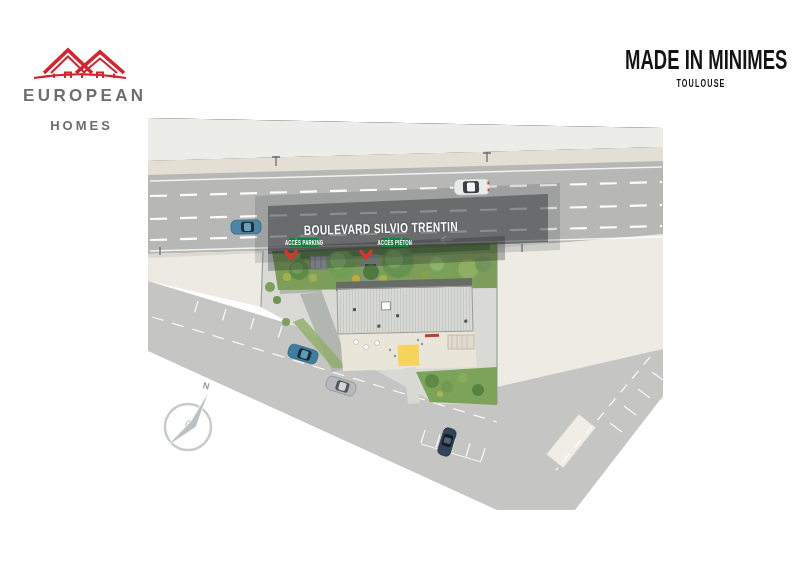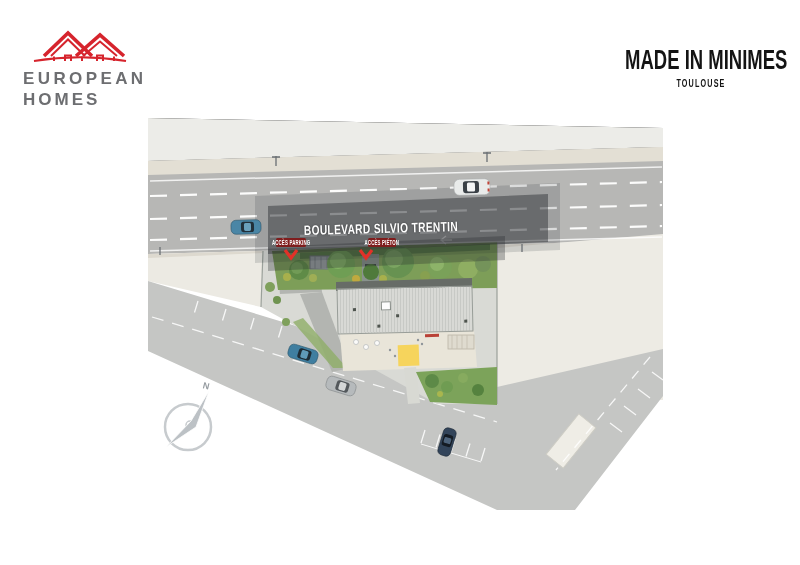--- a/index.html
+++ b/index.html
@@ -1,44 +1,44 @@
 <!DOCTYPE html>
 <html><head>
 <meta charset="utf-8">
 <style>
   html,body{margin:0;padding:0;background:#ffffff;}
   body{font-family:"Liberation Sans",sans-serif;}
   .canvas{position:relative;width:800px;height:565px;background:#ffffff;overflow:hidden;}
 
   
-  .logo{position:absolute;left:20px;top:22px;width:120px;color:#6d6e71;}
+  .logo{position:absolute;left:20px;top:39px;width:120px;text-align:center;color:#6d6e71;}
   .logo svg{display:block;margin:0 auto;}
   .logo-line{font-weight:bold;white-space:nowrap;}
   .logo-line1{font-size:17px;letter-spacing:3.4px;margin-top:3px;margin-left:3px;}
-  .logo-line2{font-size:17px;letter-spacing:3px;margin-top:1px;margin-left:3px;}
+  .logo-line2{font-size:13px;letter-spacing:3px;margin-top:12px;margin-left:3px;}
 
   .title-block{position:absolute;left:586px;top:44px;width:230px;text-align:center;color:#141414;}
   .title{font-size:28px;font-weight:bold;letter-spacing:0;white-space:nowrap;transform:scaleX(.66);transform-origin:center;}
   .subtitle{font-size:10px;font-weight:bold;letter-spacing:1.6px;white-space:nowrap;transform:scaleX(.72);transform-origin:center;margin-top:2px;}
 
   
   .plan-svg{position:absolute;left:0;top:0;}
 
   .roof{position:absolute;left:337px;top:287px;width:136px;height:46px;box-sizing:border-box;
         background:repeating-linear-gradient(90deg,#d8d9d5 0px,#d8d9d5 2px,#c7c9c5 2px,#c7c9c5 3px);
         border:1px solid #989d98;transform:rotate(-1.3deg);}
   .skylight{position:absolute;left:43px;top:13px;width:10px;height:9px;background:#fcfcfc;border:1px solid #878c87;box-sizing:border-box;}
   .vent{position:absolute;width:3px;height:3px;background:#4e544e;}
 
   .street-label{position:absolute;left:266px;top:221px;width:230px;height:16px;line-height:16px;text-align:center;
         color:#ffffff;font-weight:bold;font-size:13.5px;letter-spacing:.5px;white-space:nowrap;
         transform:rotate(-1.5deg) scaleX(.75);transform-origin:center;text-shadow:0 0 2px rgba(0,0,0,.5);}
 
-  .access-label{position:absolute;height:9px;background:#7f1d1d;border-radius:1.5px;color:#ffffff;
-        display:flex;align-items:center;justify-content:center;}
+  .access-label{position:absolute;height:9px;background:#15803d;border-radius:1.5px;color:#ffffff;
+        display:flex;align-items:center;justify-content:center;margin-left:13px;}
   .access-label span{font-size:7.5px;font-weight:bold;letter-spacing:.3px;white-space:nowrap;transform:scaleX(.58);transform-origin:center;}
   .access-parking{left:276px;top:238px;width:30px;}
   .access-pieton{left:368px;top:238px;width:28px;}
 
   .compass-n{position:absolute;left:203px;top:381px;font-size:9px;font-weight:bold;color:#959ba0;transform:rotate(14deg);}
 </style>
 </head>
 <body>
 
 <div class="canvas">

